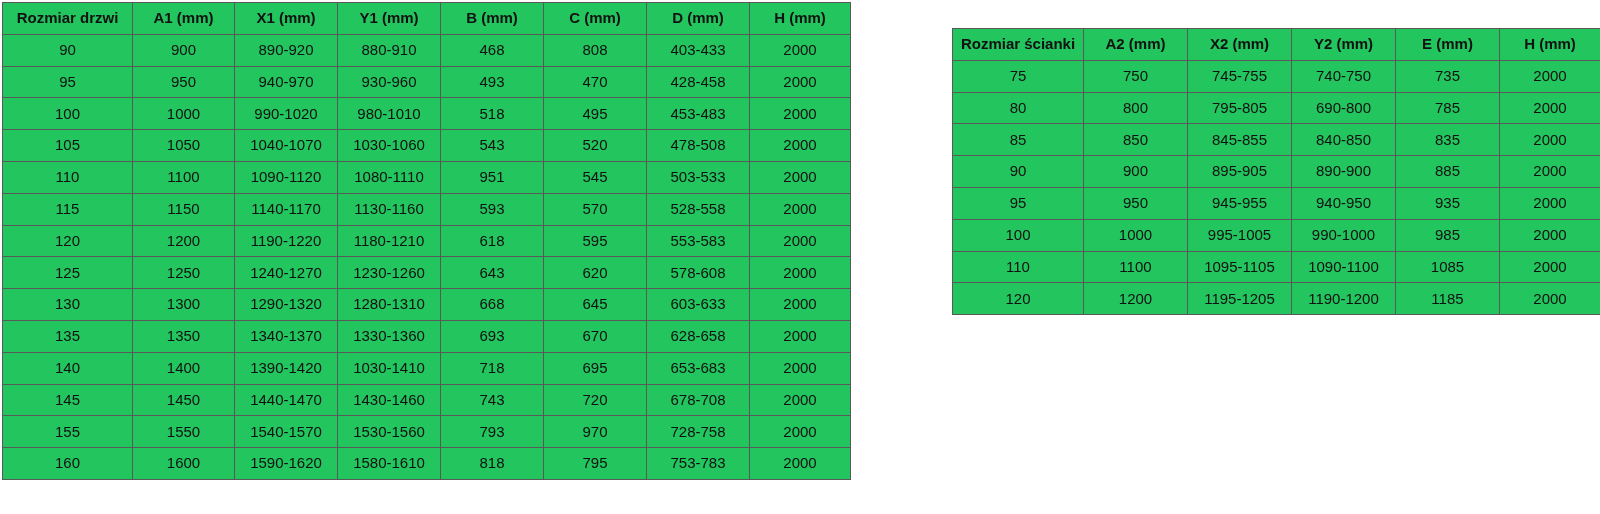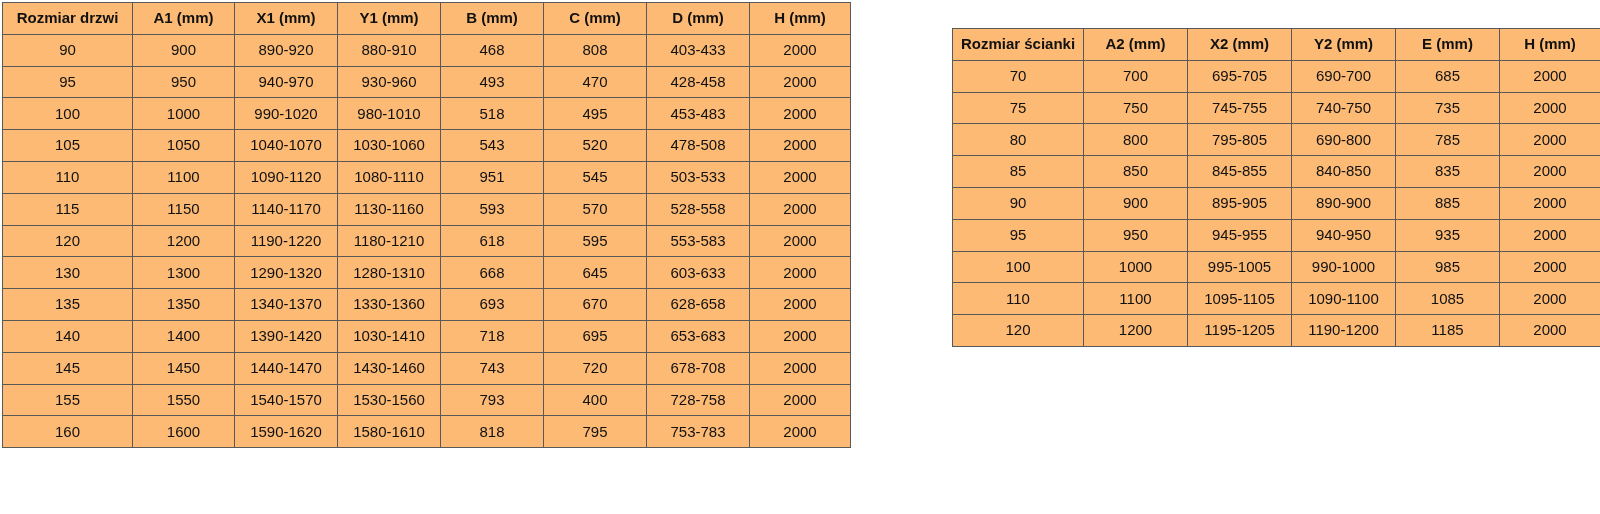--- a/index.html
+++ b/index.html
@@ -14,21 +14,21 @@
     background: #ffffff;
     font-family: "Liberation Sans", sans-serif;
     color: #111111;
     overflow: hidden;
   }
   table.spec-table {
     position: absolute;
     top: 2px;
     border-collapse: collapse;
     table-layout: fixed;
-    background: #fdba74;
+    background: #22c55e;
     border: 1px solid #3f3f3f;
   }
   #door-table { left: 2px; width: 848px; }
   #wall-table { left: 952px; width: 648px; margin-top: 26px; }
   .spec-table th, .spec-table td {
     border: 1px solid #595959;
     text-align: center;
     vertical-align: middle;
     height: 30.8px;
     padding: 0 2px;
@@ -135,20 +135,30 @@
           <td>120</td>
           <td>1200</td>
           <td>1190-1220</td>
           <td>1180-1210</td>
           <td>618</td>
           <td>595</td>
           <td>553-583</td>
           <td>2000</td>
         </tr>
         <tr>
+          <td>125</td>
+          <td>1250</td>
+          <td>1240-1270</td>
+          <td>1230-1260</td>
+          <td>643</td>
+          <td>620</td>
+          <td>578-608</td>
+          <td>2000</td>
+        </tr>
+        <tr>
           <td>130</td>
           <td>1300</td>
           <td>1290-1320</td>
           <td>1280-1310</td>
           <td>668</td>
           <td>645</td>
           <td>603-633</td>
           <td>2000</td>
         </tr>
         <tr>
@@ -180,21 +190,21 @@
           <td>720</td>
           <td>678-708</td>
           <td>2000</td>
         </tr>
         <tr>
           <td>155</td>
           <td>1550</td>
           <td>1540-1570</td>
           <td>1530-1560</td>
           <td>793</td>
-          <td>400</td>
+          <td>970</td>
           <td>728-758</td>
           <td>2000</td>
         </tr>
         <tr>
           <td>160</td>
           <td>1600</td>
           <td>1590-1620</td>
           <td>1580-1610</td>
           <td>818</td>
           <td>795</td>
@@ -218,28 +228,20 @@
           <th>Rozmiar ścianki</th>
           <th>A2 (mm)</th>
           <th>X2 (mm)</th>
           <th>Y2 (mm)</th>
           <th>E (mm)</th>
           <th>H (mm)</th>
         </tr>
     </thead>
     <tbody>
         <tr>
-          <td>70</td>
-          <td>700</td>
-          <td>695-705</td>
-          <td>690-700</td>
-          <td>685</td>
-          <td>2000</td>
-        </tr>
-        <tr>
           <td>75</td>
           <td>750</td>
           <td>745-755</td>
           <td>740-750</td>
           <td>735</td>
           <td>2000</td>
         </tr>
         <tr>
           <td>80</td>
           <td>800</td>

